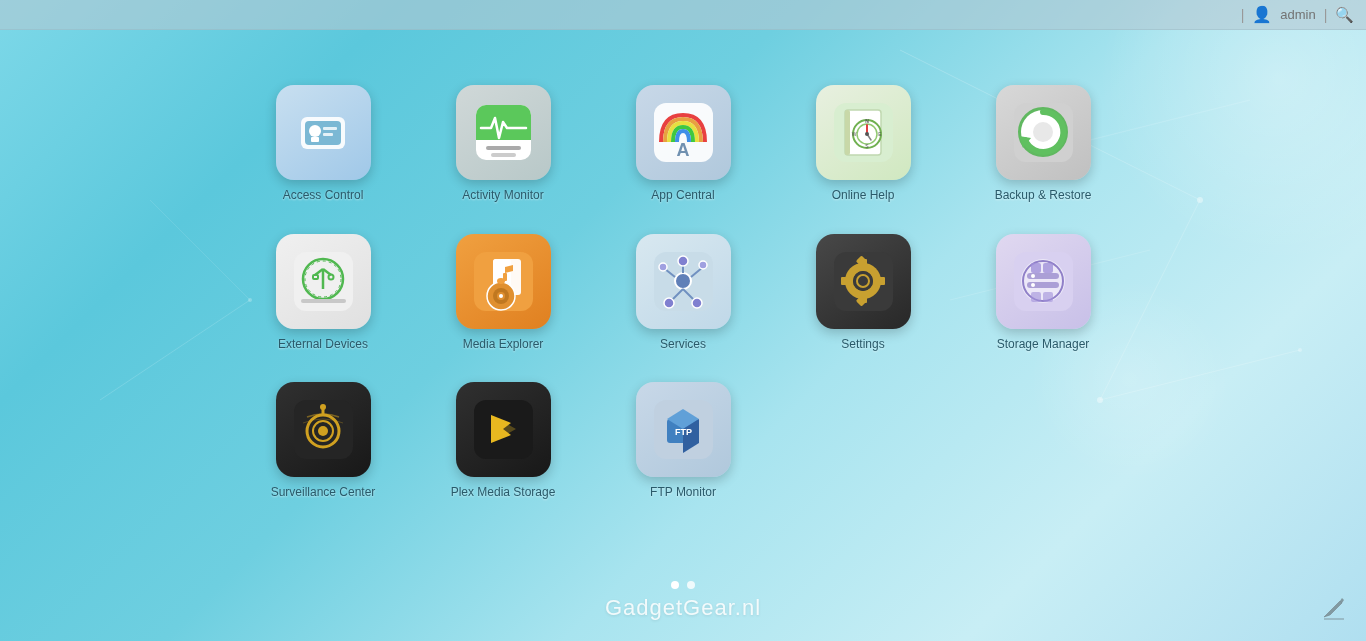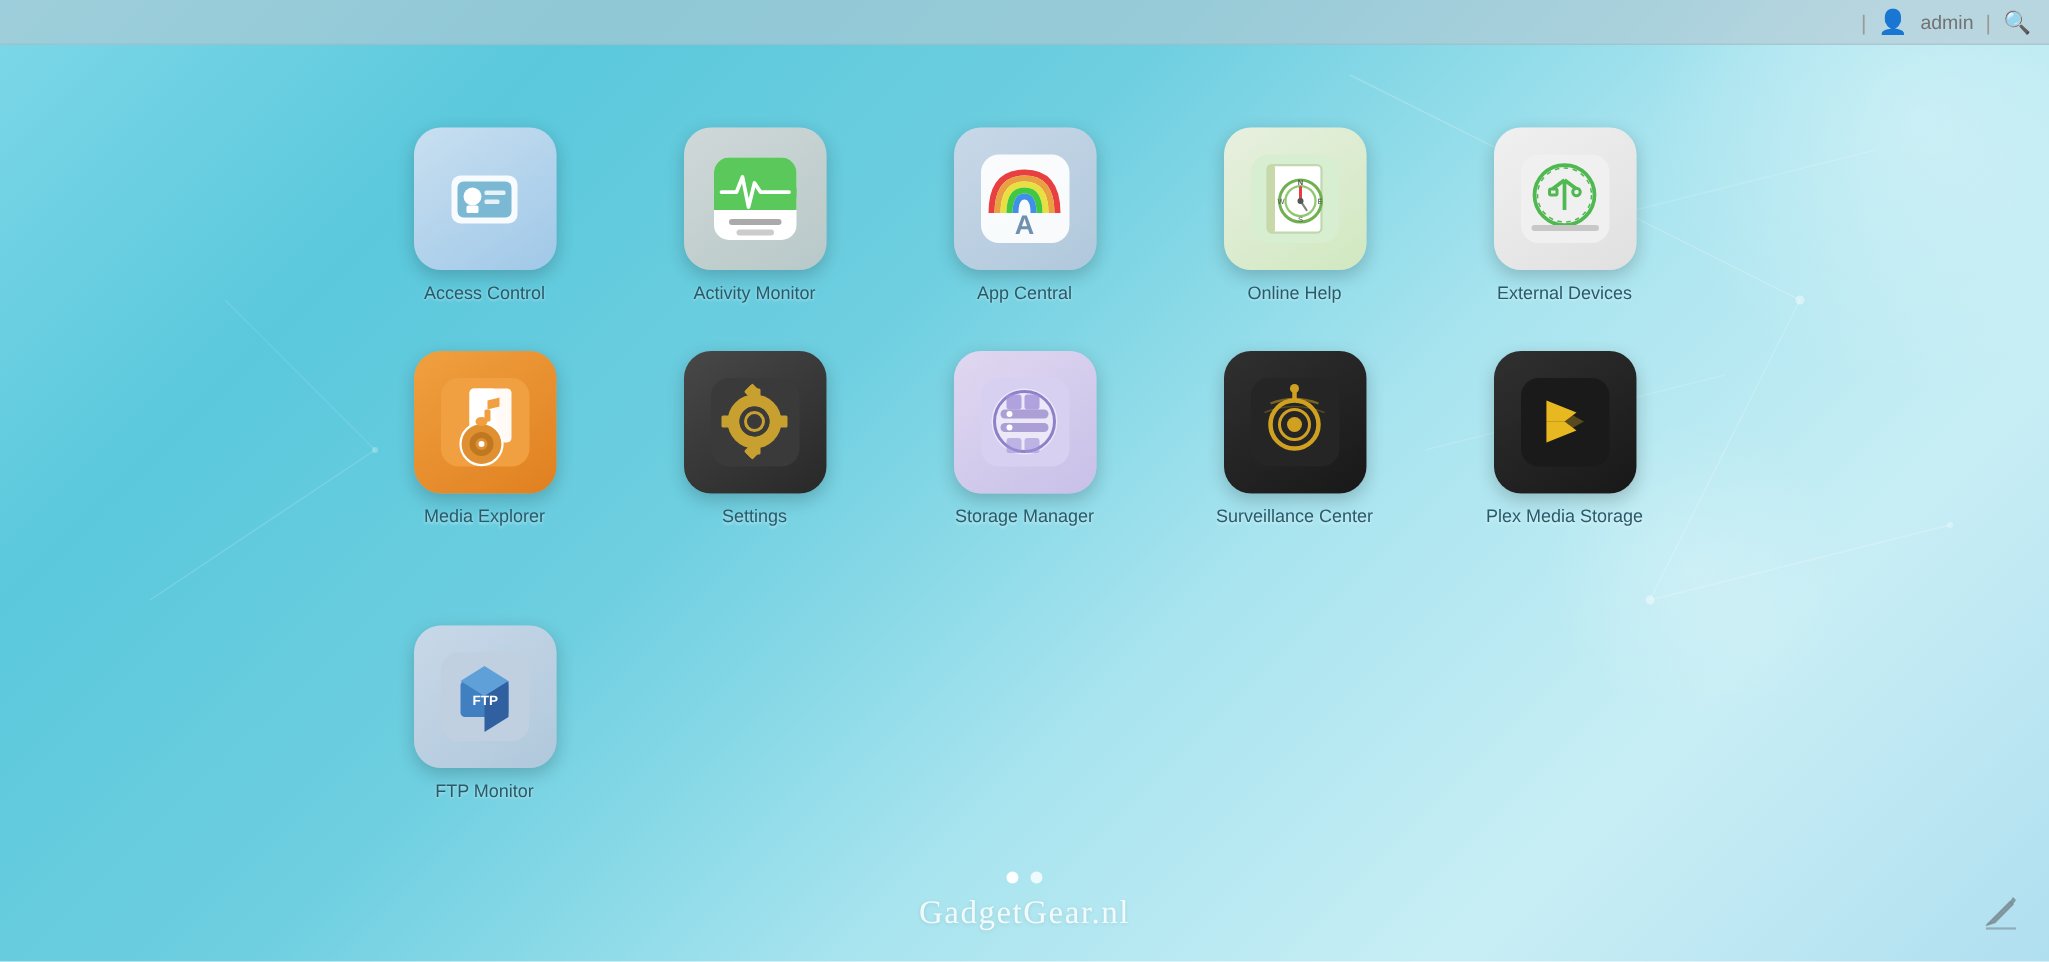--- a/index.html
+++ b/index.html
@@ -124,21 +124,20 @@
     .dot.active {
       background: white;
     }
 
     .footer-brand {
       font-size: 22px;
       color: rgba(255,255,255,0.85);
       font-weight: 300;
       letter-spacing: 1px;
       text-shadow: 0 1px 3px rgba(0,0,0,0.1);
-      font-family: Liberation Serif, serif;
     }
 
     .edit-icon-wrap {
       position: absolute;
       bottom: 16px;
       right: 16px;
       z-index: 10;
       width: 32px;
       height: 32px;
       display: flex;
@@ -211,21 +210,20 @@
     }
 
     
     .icon-plex {
       background: linear-gradient(145deg, #303030, #181818);
     }
 
     
     .icon-ftp {
       background: linear-gradient(145deg, #c8d8e8, #b0c8dc);
-      margin-top: 35px;
     }
   </style>
 </head>
 <body>
 
 <svg class="bg-decoration" viewBox="0 0 1366 641" xmlns="http://www.w3.org/2000/svg">
 
   <line x1="900" y1="50" x2="1200" y2="200" stroke="rgba(255,255,255,0.2)" stroke-width="1"></line>
   <line x1="1200" y1="200" x2="1100" y2="400" stroke="rgba(255,255,255,0.2)" stroke-width="1"></line>
   <line x1="1100" y1="400" x2="1300" y2="350" stroke="rgba(255,255,255,0.2)" stroke-width="1"></line>
@@ -328,20 +326,38 @@
           <text x="49" y="36" text-anchor="middle" font-size="5" fill="#555" font-family="Arial">E</text>
 
           <line x1="36" y1="34" x2="36" y2="25" stroke="#e04040" stroke-width="2" stroke-linecap="round"></line>
           <line x1="36" y1="34" x2="40" y2="40" stroke="#808080" stroke-width="1.5" stroke-linecap="round"></line>
           <circle cx="36" cy="34" r="2" fill="#555"></circle>
         </svg>
       </div>
       <span class="app-label">Online Help</span>
     </div>
 
+    <div class="app-item">
+      <div class="app-icon-wrap icon-backup">
+        <svg width="65" height="65" viewBox="0 0 65 65" xmlns="http://www.w3.org/2000/svg">
+          <rect x="3" y="3" width="59" height="59" rx="12" fill="#d0d0d0"></rect>
+
+          <circle cx="32" cy="32" r="22" fill="white" opacity="0.9"></circle>
+          <circle cx="32" cy="32" r="22" fill="none" stroke="#60b860" stroke-width="6"></circle>
+
+          <circle cx="32" cy="32" r="22" fill="white"></circle>
+
+          <path d="M 32 12 A 20 20 0 1 1 14 40" stroke="#60c060" stroke-width="6" fill="none" stroke-linecap="round"></path>
+
+          <polygon points="12,48 8,36 20,38" fill="#60c060"></polygon>
+          <circle cx="32" cy="32" r="10" fill="#e8e8e8"></circle>
+        </svg>
+      </div>
+      <span class="app-label">Backup &amp; Restore</span>
+    </div>
 
     <div class="app-item">
       <div class="app-icon-wrap icon-external">
         <svg width="65" height="65" viewBox="0 0 65 65" xmlns="http://www.w3.org/2000/svg">
           <rect x="3" y="3" width="59" height="59" rx="12" fill="#f0f0f0"></rect>
 
           <circle cx="32" cy="30" r="20" stroke="#50b850" stroke-width="2.5" fill="none"></circle>
           <circle cx="32" cy="30" r="18" stroke="#50b850" stroke-width="1" fill="none" stroke-dasharray="3,3"></circle>
 
           <line x1="32" y1="20" x2="32" y2="40" stroke="#50b850" stroke-width="2.5"></line>
@@ -371,20 +387,42 @@
           <circle cx="30" cy="47" r="2" fill="white"></circle>
 
           <path d="M 34 18 L 42 16 L 42 22 L 34 24 Z" fill="#f0a040"></path>
           <rect x="32" y="24" width="4" height="8" rx="1" fill="#f0a040"></rect>
           <ellipse cx="30" cy="32" rx="4" ry="3" fill="#f0a040"></ellipse>
         </svg>
       </div>
       <span class="app-label">Media Explorer</span>
     </div>
 
+    <div class="app-item">
+      <div class="app-icon-wrap icon-services">
+        <svg width="65" height="65" viewBox="0 0 65 65" xmlns="http://www.w3.org/2000/svg">
+          <rect x="3" y="3" width="59" height="59" rx="12" fill="#c8dce8"></rect>
+
+          <circle cx="32" cy="32" r="8" fill="#6080b8" stroke="white" stroke-width="2"></circle>
+
+          <line x1="32" y1="24" x2="32" y2="14" stroke="#7090c0" stroke-width="2"></line>
+          <line x1="32" y1="40" x2="20" y2="52" stroke="#7090c0" stroke-width="2"></line>
+          <line x1="32" y1="40" x2="44" y2="52" stroke="#7090c0" stroke-width="2"></line>
+          <line x1="24" y1="28" x2="14" y2="20" stroke="#7090c0" stroke-width="2"></line>
+          <line x1="40" y1="28" x2="52" y2="18" stroke="#7090c0" stroke-width="2"></line>
+
+          <circle cx="32" cy="12" r="5" fill="#8080d0" stroke="white" stroke-width="1.5"></circle>
+          <circle cx="18" cy="54" r="5" fill="#8080d0" stroke="white" stroke-width="1.5"></circle>
+          <circle cx="46" cy="54" r="5" fill="#8080d0" stroke="white" stroke-width="1.5"></circle>
+          <circle cx="12" cy="18" r="4" fill="#a0a0e0" stroke="white" stroke-width="1.5"></circle>
+          <circle cx="52" cy="16" r="4" fill="#a0a0e0" stroke="white" stroke-width="1.5"></circle>
+        </svg>
+      </div>
+      <span class="app-label">Services</span>
+    </div>
 
     <div class="app-item">
       <div class="app-icon-wrap icon-settings">
         <svg width="65" height="65" viewBox="0 0 65 65" xmlns="http://www.w3.org/2000/svg">
           <rect x="3" y="3" width="59" height="59" rx="12" fill="#3a3a3a"></rect>
 
           <g transform="translate(32,32)">
 
             <path d="M -5,-22 L 5,-22 L 6,-17 Q 10,-16 14,-13 L 18,-16 L 24,-10 L 21,-6 Q 23,-2 23,3 L 28,4 L 28,14 L 23,15 Q 22,19 19,22 L 22,27 L 16,32 L 12,29 Q 8,31 3,31 L 2,36 L -8,36 L -9,31 Q -14,30 -17,27 L -22,30 L -28,24 L -25,19 Q -27,15 -27,10 L -32,9 L -32,-1 L -27,-2 Q -26,-7 -23,-10 L -26,-15 L -20,-21 L -15,-18 Q -11,-20 -6,-21 Z" fill="#c8a030" opacity="0"></path>
 

